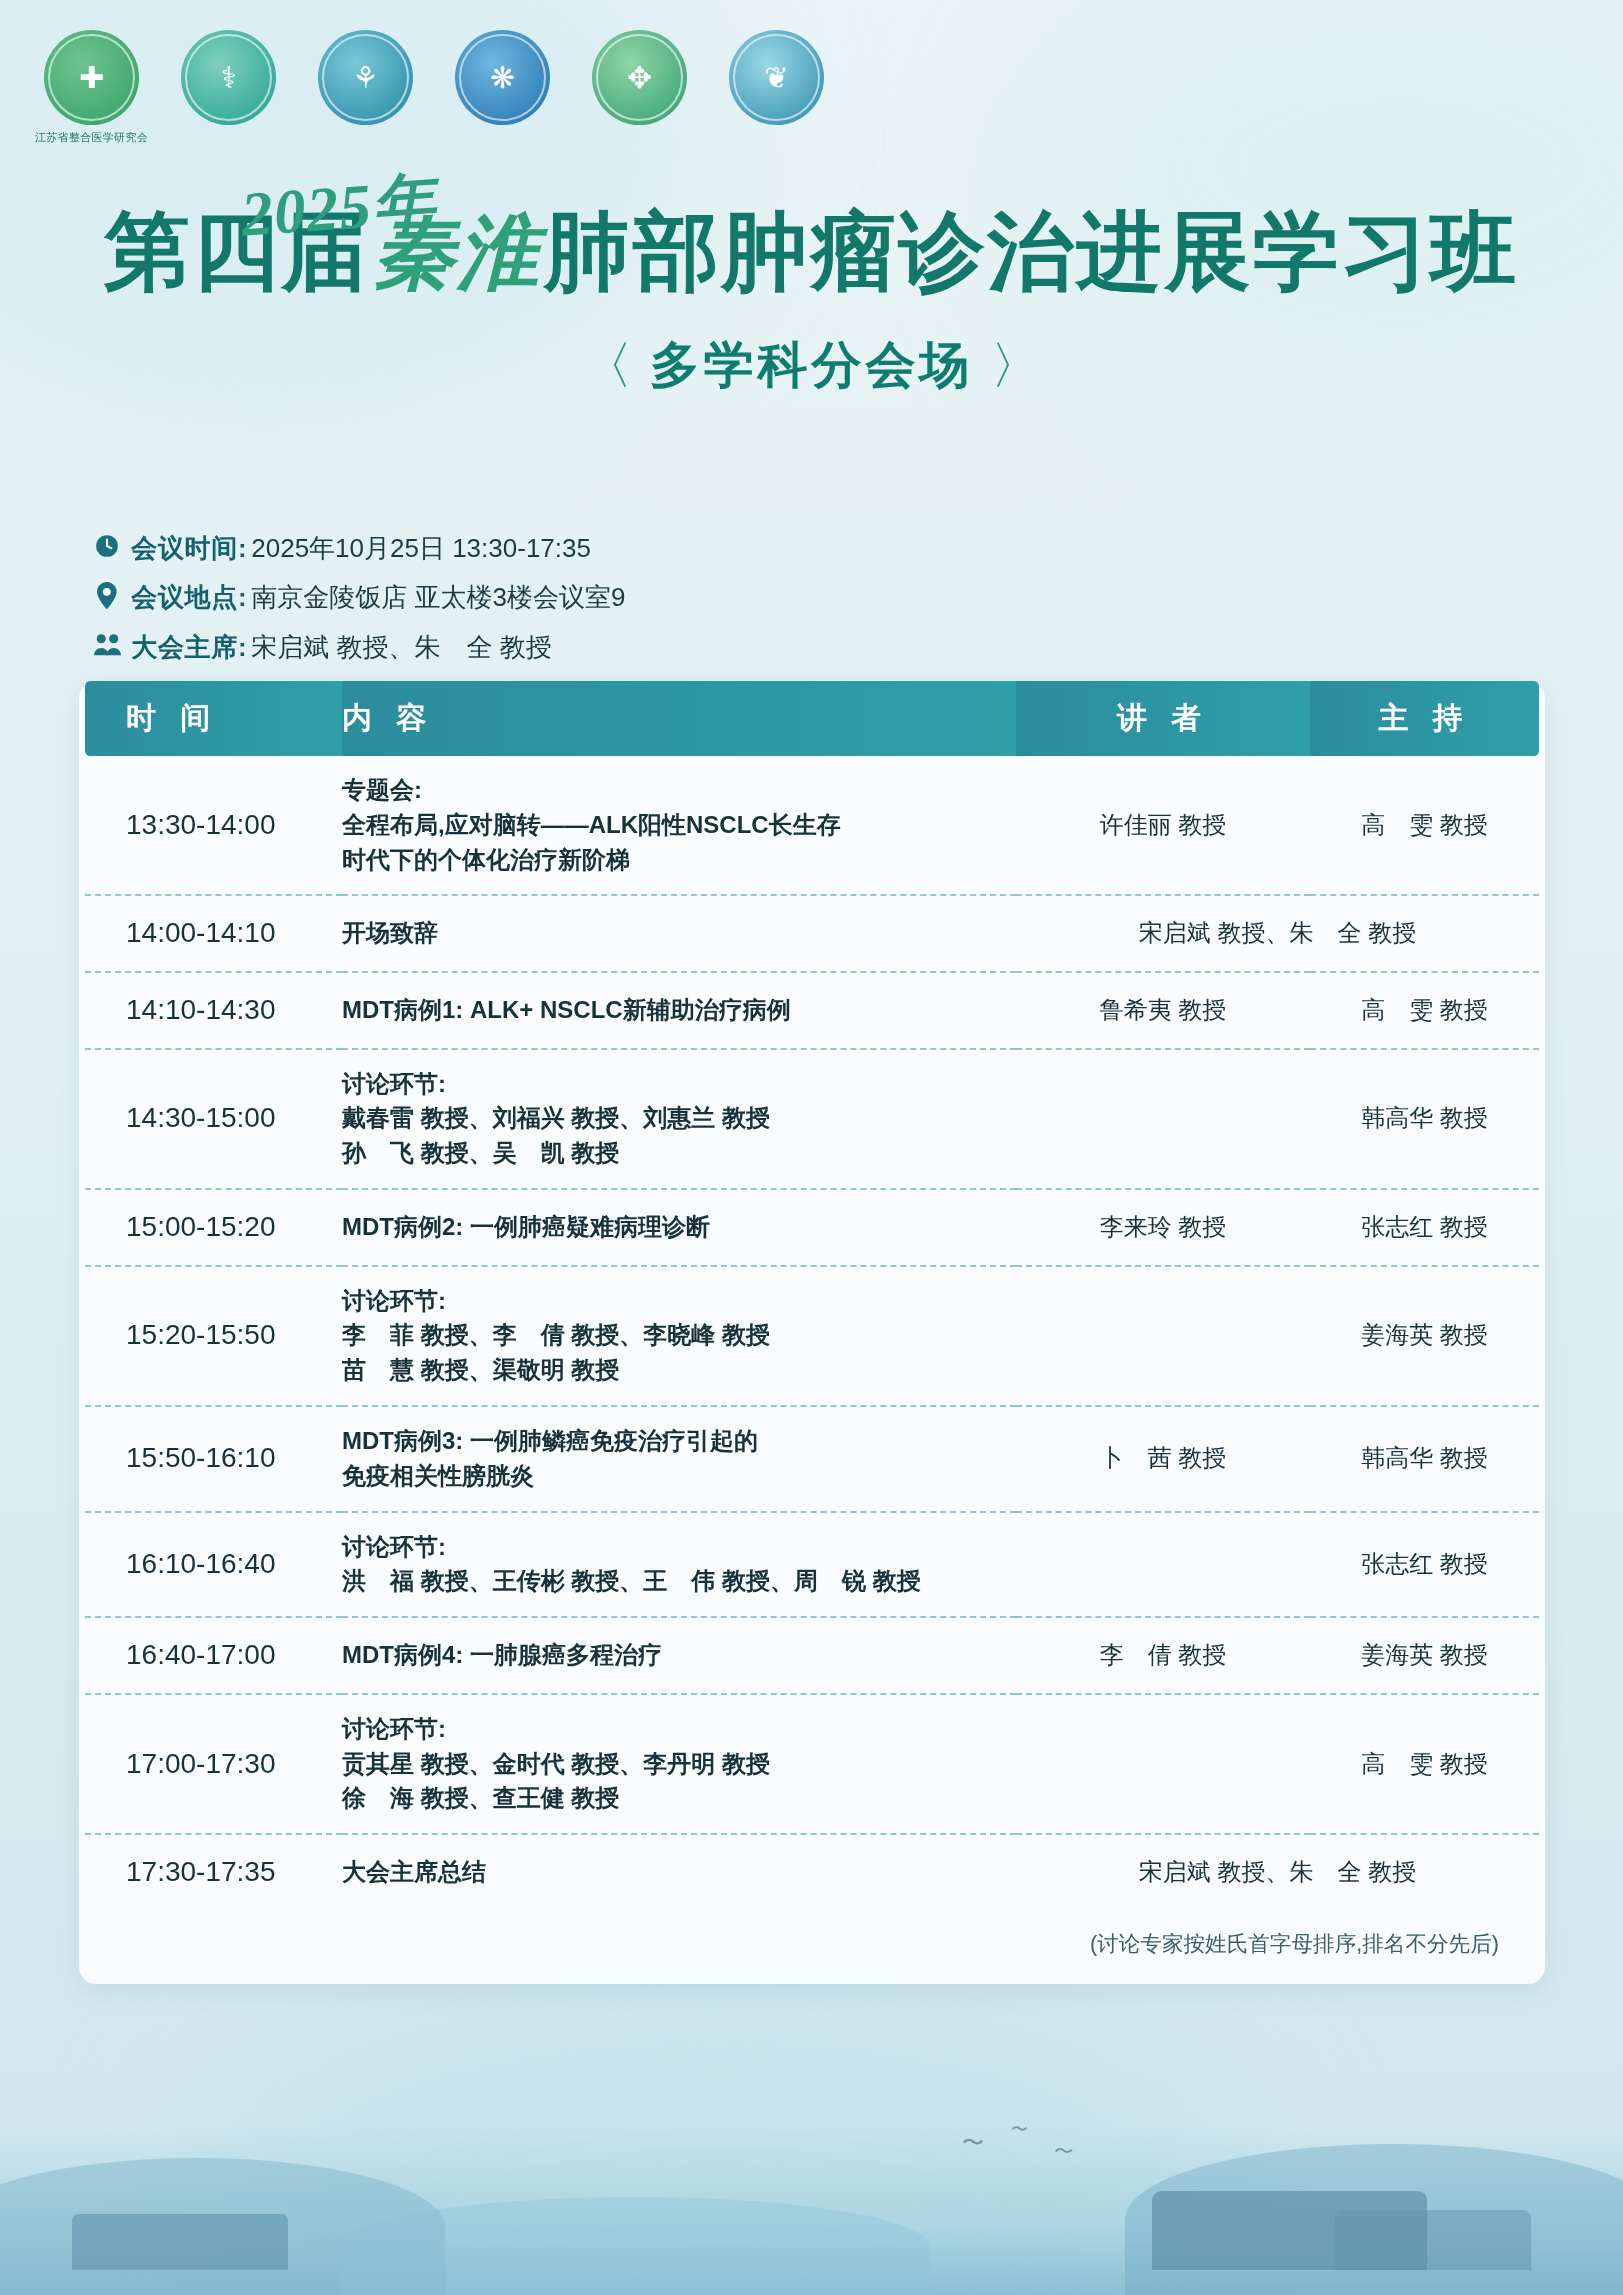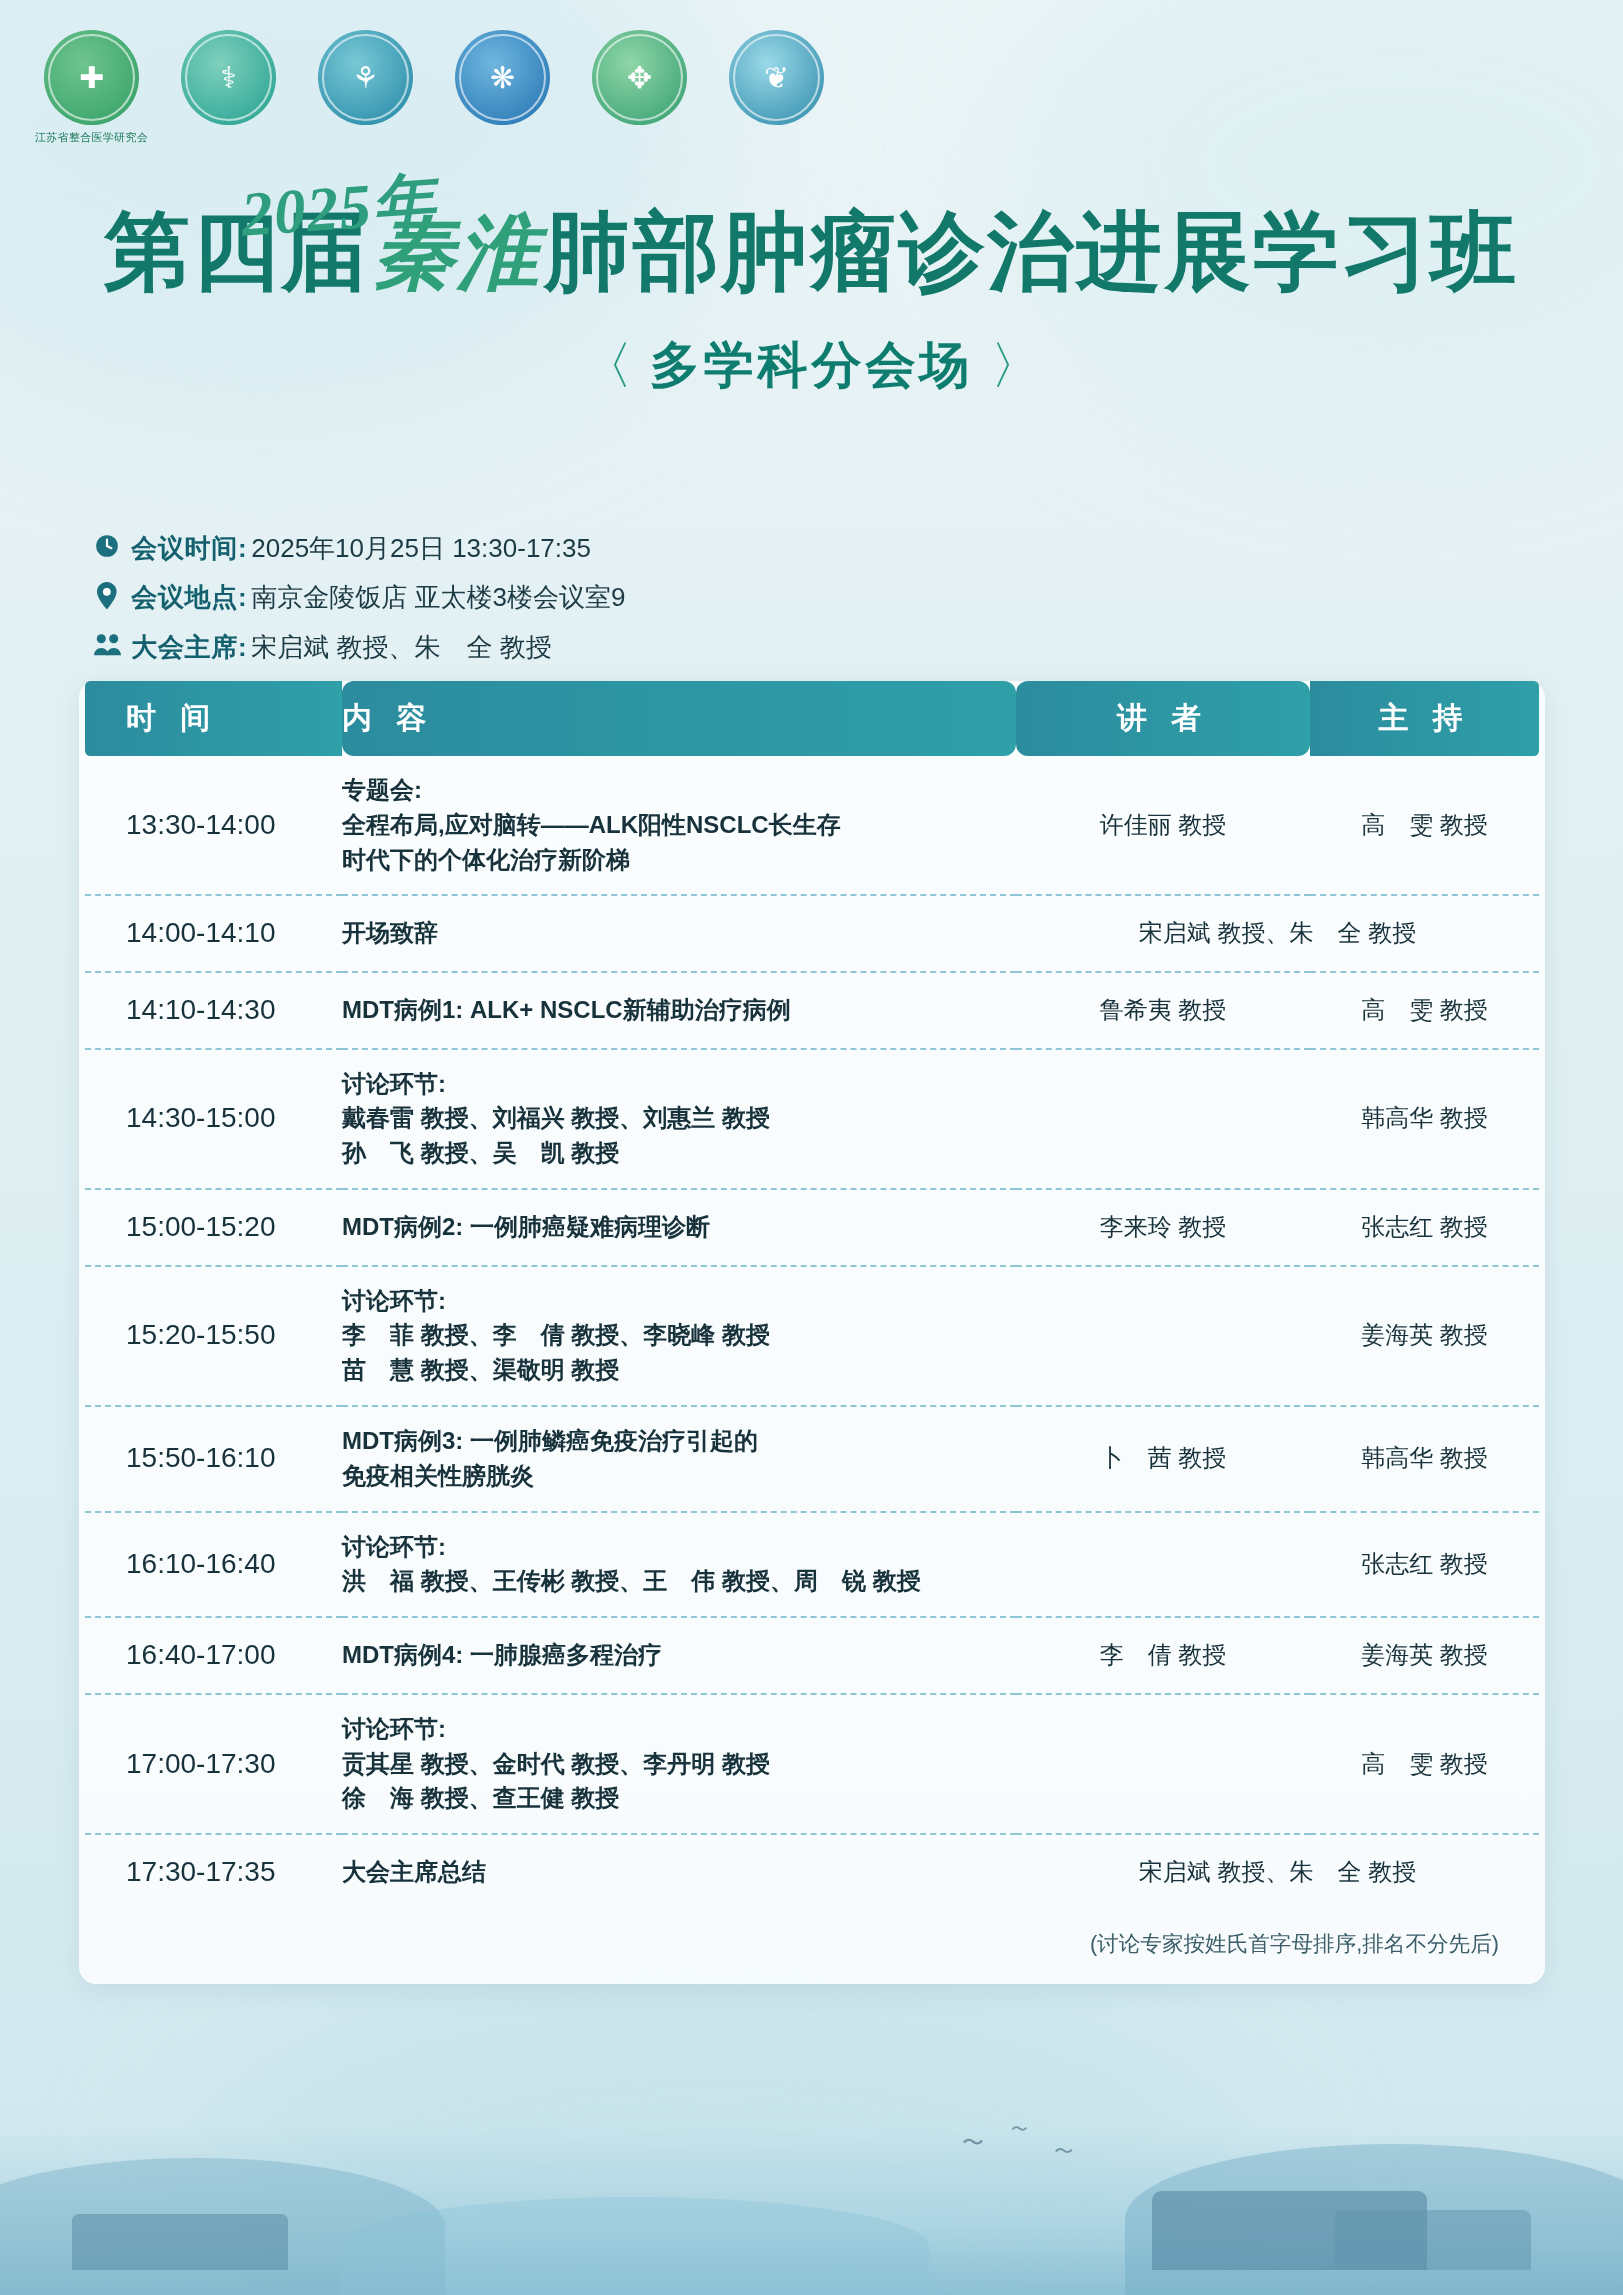--- a/index.html
+++ b/index.html
@@ -78,21 +78,21 @@
     position:absolute;left:79px;top:681px;width:1466px;
     background:rgba(255,255,255,.82);
     border-radius:17px;
     box-shadow:0 6.5px 26px rgba(40,100,120,.10);
     padding:0 0 26px 0;
   }
   table{width:1381px;margin:0 auto;border-collapse:collapse;table-layout:fixed;}
   thead th{
     background:linear-gradient(90deg,#2b8c9e,#2f9fa8);
     color:#fff;font-size:30px;font-weight:800;letter-spacing:7.9px;
-    padding:17px 0;text-align:left;border-radius:12px;
+    padding:17px 0;text-align:left;
   }
   thead th.c-time{width:216px;padding-left:41px;}
   thead th.c-topic{width:674px;}
   thead th.c-speaker{width:294px;text-align:center;}
   thead th.c-chair{width:229px;text-align:center;}
   thead tr th:first-child{border-radius:5.2px 0 0 5.2px;}
   thead tr th:last-child{border-radius:0 5.2px 5.2px 0;}
 
   tbody td{
     font-size:24px;color:#18323c;padding:17px 0;vertical-align:middle;

